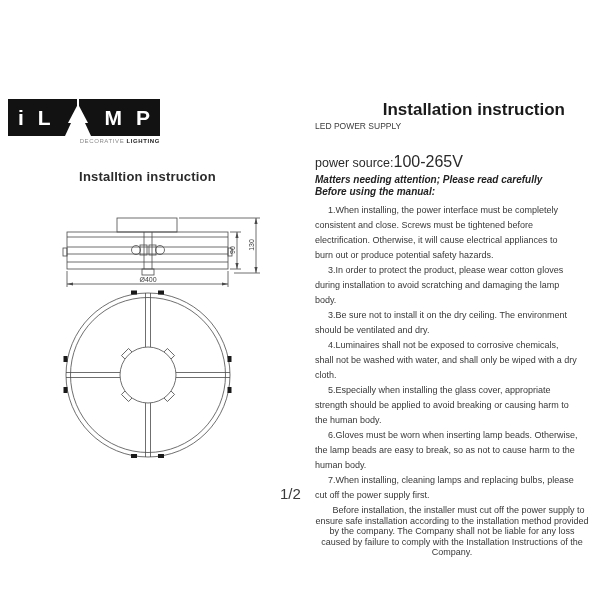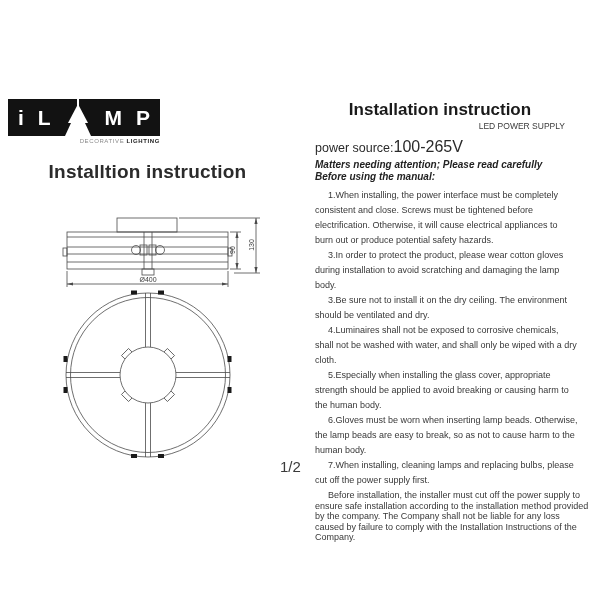--- a/index.html
+++ b/index.html
@@ -13,38 +13,38 @@
     padding:0 10px;
   }
   .logo-letter{ color:#fff; font-weight:bold; font-size:21px; line-height:37px; }
   .lamp-glyph{ width:26px; height:37px; display:block; }
   .tagline{
     position:absolute; left:8px; top:138px; width:152px; text-align:right;
     font-size:6px; letter-spacing:0.6px; color:#8a8a8a;
   }
   .tagline b{ color:#1a1a1a; }
   .left-heading{
-    position:absolute; left:40px; top:161px; width:215px; text-align:center;
-    font-size:19px; font-weight:bold; color:#2b2b2b; letter-spacing:0.2px;
+    position:absolute; left:40px; top:169px; width:215px; text-align:center;
+    font-size:13px; font-weight:bold; color:#2b2b2b; letter-spacing:0.2px;
   }
   .drawing{ position:absolute; left:56px; top:204px; }
-  .page-number{ position:absolute; left:280px; top:458px; font-size:15px; color:#3a3a3a; }
+  .page-number{ position:absolute; left:280px; top:485px; font-size:15px; color:#3a3a3a; }
 
   
   .right-col{ position:absolute; left:315px; top:100px; width:274px; }
-  .doc-title{ font-size:17px; font-weight:bold; color:#1a1a1a; text-align:center; width:250px; }
-  .doc-subtitle{ font-size:8.5px; color:#3a3a3a; text-align:right; width:250px; margin-top:1px; }
-  .power-line{ margin-top:7px; color:#2a2a2a; }
+  .doc-title{ font-size:17px; font-weight:bold; color:#1a1a1a; text-align:right; width:250px; }
+  .doc-subtitle{ font-size:8.5px; color:#3a3a3a; text-align:left; width:250px; margin-top:1px; }
+  .power-line{ margin-top:22px; color:#2a2a2a; }
   .power-label{ font-size:12.5px; }
   .power-value{ font-size:16px; }
   .warn{ font-size:10px; font-weight:bold; font-style:italic; color:#222; margin-top:3px; line-height:11px; }
   .inst{ font-size:9px; line-height:15px; color:#383838; text-indent:13px; width:263px; }
   .inst.first{ margin-top:6px; }
   .reminder-h{ font-size:13.5px; font-weight:bold; font-style:italic; color:#1e1e1e; margin-top:5px; }
-  .reminder-p{ font-size:9px; line-height:10.5px; color:#383838; text-indent:13px; width:274px; margin-top:2px; }
+  .reminder-p{ font-size:9px; line-height:10.5px; color:#383838; text-indent:13px; width:274px; margin-top:2px;text-align:center; }
 
   svg text{ font-family:"Liberation Sans", sans-serif; fill:#3a3a3a; }
 </style>
 </head>
 <body>
 
 <div class="page">
 
   <div class="logo-box">
     <span class="logo-letter">i</span>

